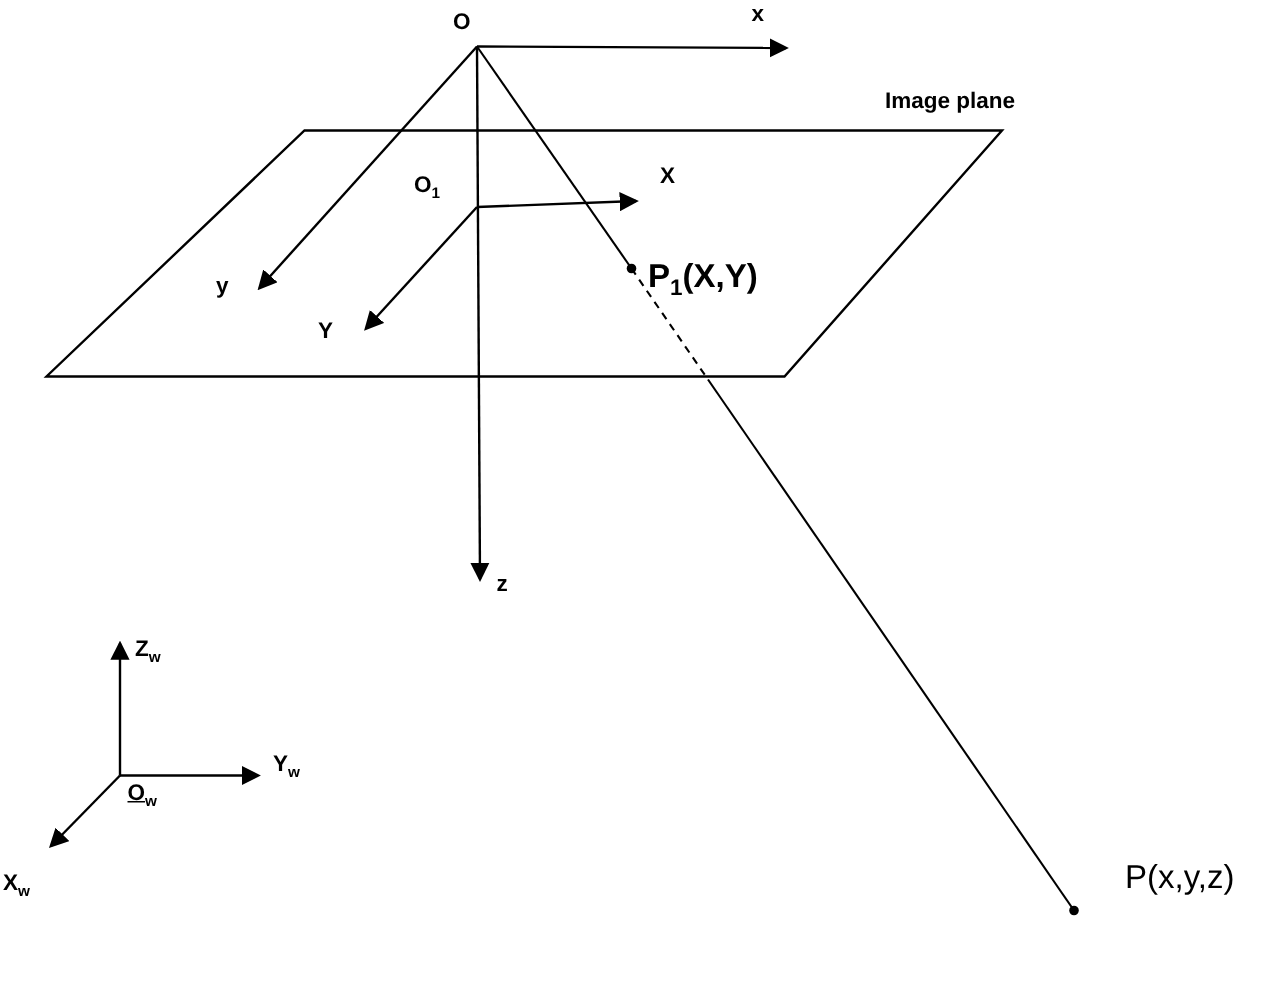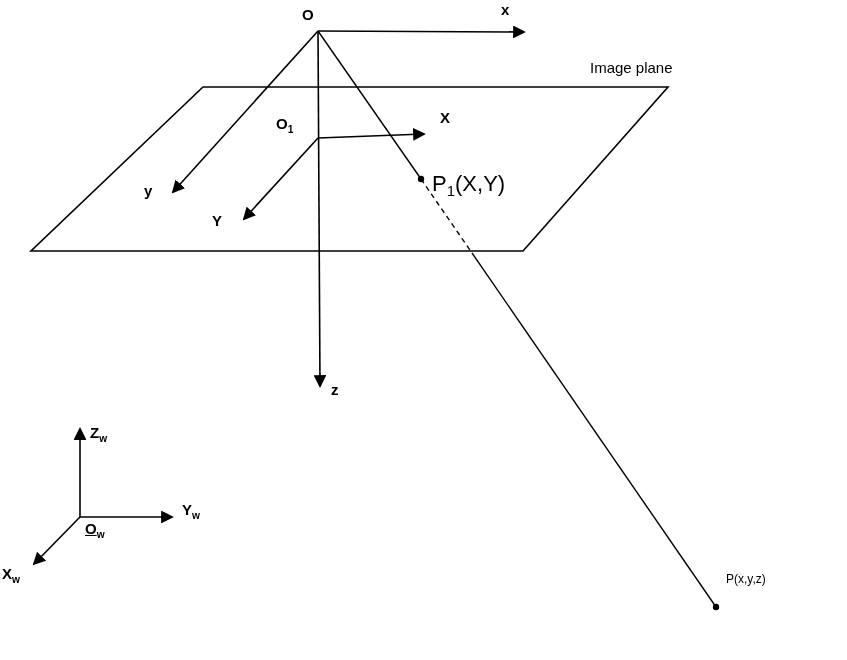--- a/index.html
+++ b/index.html
@@ -13,30 +13,30 @@
     overflow: hidden;
   }
   .diagram-svg { position: absolute; left: 0; top: 0; width: 847px; height: 660px; }
   .lbl {
     position: absolute;
     font-size: 15px;
     font-weight: bold;
     white-space: nowrap;
     line-height: 1.15;
   }
-  .lbl.regular { font-weight: normal; }
+  .lbl.regular { font-weight: bold; }
   .lbl.large { font-size: 22px; }
   .lbl sub { font-size: 68%; line-height: 0; }
   .p-block {
     position: absolute;
     left: 726px;
     top: 572px;
     width: 121px;
-    text-align: left;
-    font-size: 12px;
+    text-align: center;
+    font-size: 22px;
     font-weight: normal;
   }
   .p-block .row { display: block; }
 </style>
 </head>
 <body>
 
 <div class="canvas">
 
   <svg class="diagram-svg" viewBox="0 0 847 660" xmlns="http://www.w3.org/2000/svg">
@@ -74,19 +74,19 @@
 
   <span class="lbl regular" style="left:590px; top:59px;">Image plane</span>
   <span class="lbl" style="left:276px; top:115px;"><span>O</span><sub>1</sub></span>
   <span class="lbl" style="left:440px; top:109px;">X</span>
   <span class="lbl" style="left:212px; top:212px;">Y</span>
   <span class="lbl regular large" style="left:432px; top:171px;"><span>P</span><sub>1</sub><span>(X,Y)</span></span>
 
   <span class="lbl" style="left:90px; top:424px;"><span>Z</span><sub>w</sub></span>
   <span class="lbl" style="left:182px; top:501px;"><span>Y</span><sub>w</sub></span>
   <span class="lbl" style="left:85px; top:520px;text-decoration:underline;"><span>O</span><sub>w</sub></span>
-  <span class="lbl" style="left:2px; top:565px;"><span>X</span><sub>w</sub></span>
+  <span class="lbl" style="left:2px; top:580px;"><span>X</span><sub>w</sub></span>
 
   <div class="p-block">
     <span class="row">P(x,y,z)</span>
   </div>
 
 </div>
 
 </body></html>

